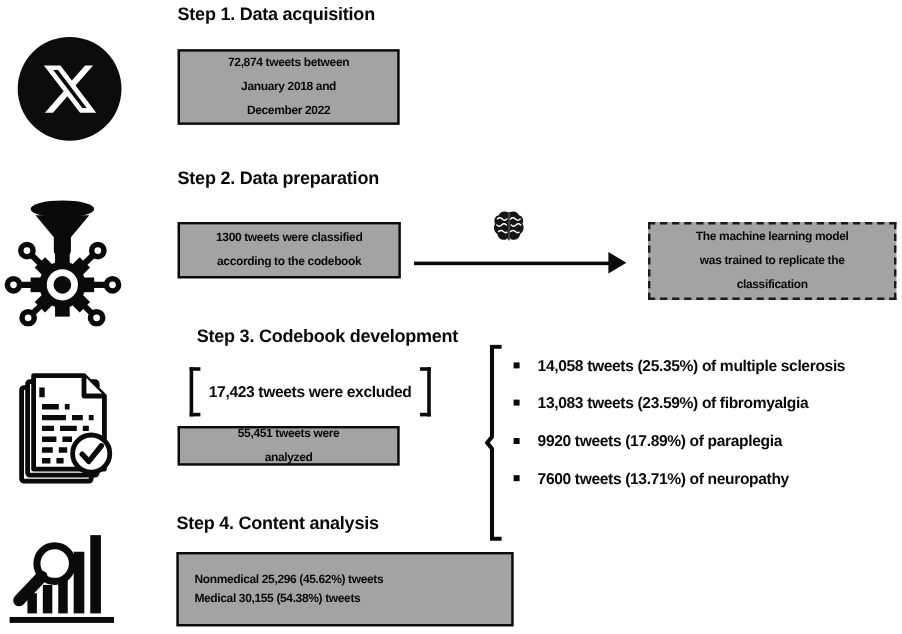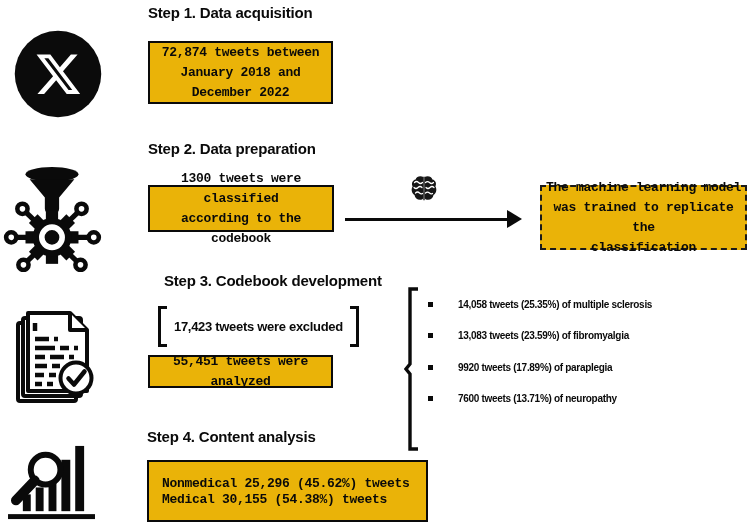--- a/index.html
+++ b/index.html
@@ -7,25 +7,24 @@
   body {
     font-family:"Liberation Sans","DejaVu Sans",sans-serif;
     background:#ffffff; color:#0a0a0a; font-weight:700;
     position:relative; overflow:hidden;
   }
   .abs { position:absolute; }
   .step-title {
     font-size:15px; line-height:19px; letter-spacing:-0.2px; white-space:nowrap;
   }
   .box {
-    border:2px solid #0a0a0a; background:#eab308;
+    border:2px solid #0a0a0a; background:#a3a3a3;
     display:flex; align-items:center; justify-content:center;
-    text-align:center; font-size:13px; line-height:20px; letter-spacing:-0.3px;
+    text-align:center; font-size:10px; line-height:20px; letter-spacing:-0.3px;
     white-space:pre-line;
-    font-family:Liberation Mono, monospace;
   }
   .box.dashed { border:2px dashed #1a1a1a; }
   .box.leftalign {
     flex-direction:column; align-items:flex-start; justify-content:center;
     text-align:left; row-gap:1px; padding-left:13px; line-height:15px; white-space:nowrap;
   }
   .excluded-group { display:flex; align-items:stretch; height:41px; }
   .bkt { width:9px; }
   .bkt-l { border-left:3.5px solid #0a0a0a; border-top:3.5px solid #0a0a0a; border-bottom:3.5px solid #0a0a0a; }
   .bkt-r { border-right:3.5px solid #0a0a0a; border-top:3.5px solid #0a0a0a; border-bottom:3.5px solid #0a0a0a; }
@@ -35,21 +34,21 @@
   }
   .arrow-line { position:absolute; left:0; top:8px; width:163px; height:3px; background:#0a0a0a; }
   .arrow-head {
     position:absolute; left:162px; top:0; width:0; height:0;
     border-top:9px solid transparent; border-bottom:9px solid transparent;
     border-left:15px solid #0a0a0a;
   }
   .bullet-list { display:flex; flex-direction:column; }
   .bullet-item { display:flex; align-items:flex-start; height:31.4px; }
   .bullet-square { width:5px; height:5px; background:#0a0a0a; margin-top:5px; flex:none; }
-  .bullet-text { margin-left:25px; font-size:10px; line-height:15px; letter-spacing:-0.3px; white-space:nowrap; }
+  .bullet-text { margin-left:15px; font-size:13px; line-height:15px; letter-spacing:-0.3px; white-space:nowrap; }
   svg { display:block; }
 </style>
 </head>
 <body>
 
 <div class="abs" style="left:11px; top:27px; width:94px; height:94px;">
   <svg viewBox="0 0 100 100" width="94" height="94">
     <circle cx="50" cy="50" r="46" fill="#0b0b0b"></circle>
     <g transform="translate(24.5,24.5) scale(2.15)">
       <path fill="#ffffff" d="M18.244 2.25h3.308l-7.227 8.26 8.502 11.24H16.17l-5.214-6.817L4.99 21.75H1.68l7.73-8.835L1.254 2.25H8.08l4.713 6.231zM17.083 19.77h1.833L7.084 4.126H5.117z"></path>

